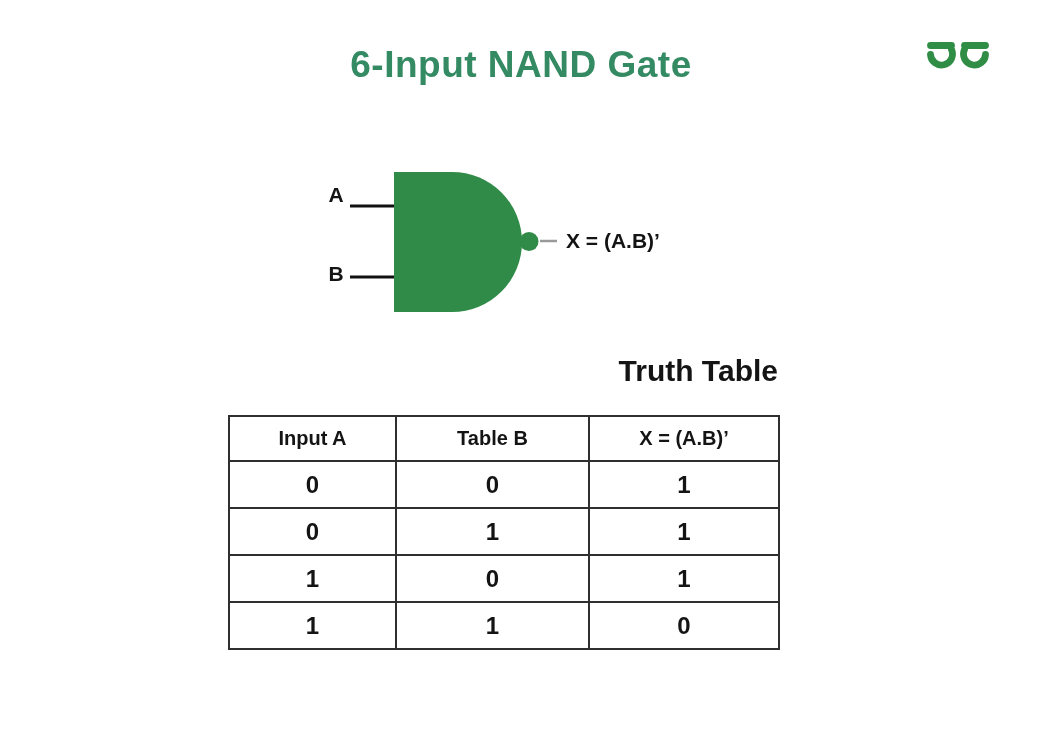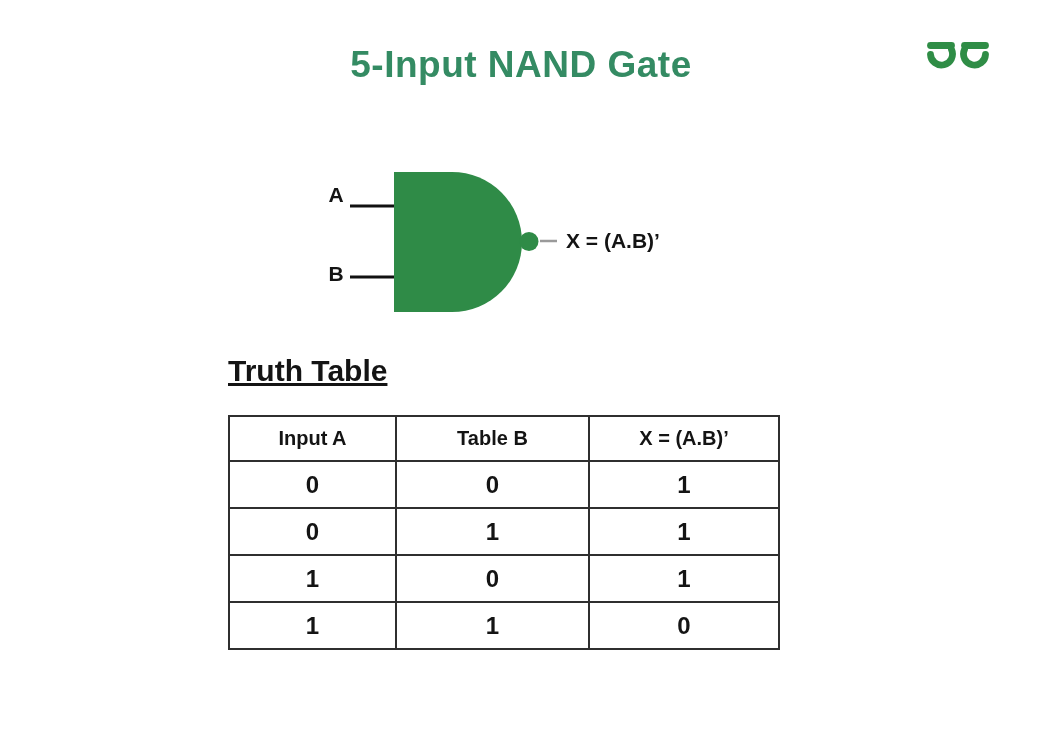--- a/index.html
+++ b/index.html
@@ -36,25 +36,24 @@
     color:#141414;
     line-height:24px;
     white-space:nowrap;
   }
   .lbl-a{left:323px;top:183px;width:26px;text-align:center;}
   .lbl-b{left:323px;top:262px;width:26px;text-align:center;}
   .lbl-x{left:566px;top:229px;}
   .tt-heading{
     position:absolute;
     left:228px;top:354px;width:550px;
-    text-align:left;
+    text-align:right;
     font-size:30px;
     font-weight:700;
     color:#141414;
-    text-decoration:underline;
   }
   table.truth{
     position:absolute;
     left:228px;top:415px;
     width:550px;
     border-collapse:collapse;
     table-layout:fixed;
   }
   table.truth th, table.truth td{
     border:2px solid #2f2f2f;
@@ -75,21 +74,21 @@
   }
   col.c1{width:167px;}
   col.c2{width:193px;}
   col.c3{width:190px;}
 </style>
 </head>
 <body>
 
 <div class="page">
 
-  <div class="title">5-Input NAND Gate</div>
+  <div class="title">6-Input NAND Gate</div>
 
   <svg class="logo" viewBox="0 0 62 31">
     <g fill="none" stroke="#2F8D46" stroke-width="6.8" stroke-linecap="round">
       <path d="M 3.5 4.5 H 24.5"></path>
       <path d="M 24.5 8.5 A 11 11 0 1 1 3.5 13.5"></path>
       <path d="M 58.5 4.5 H 37.5"></path>
       <path d="M 37.5 8.5 A 11 11 0 1 0 58.5 13.5"></path>
     </g>
   </svg>
 

